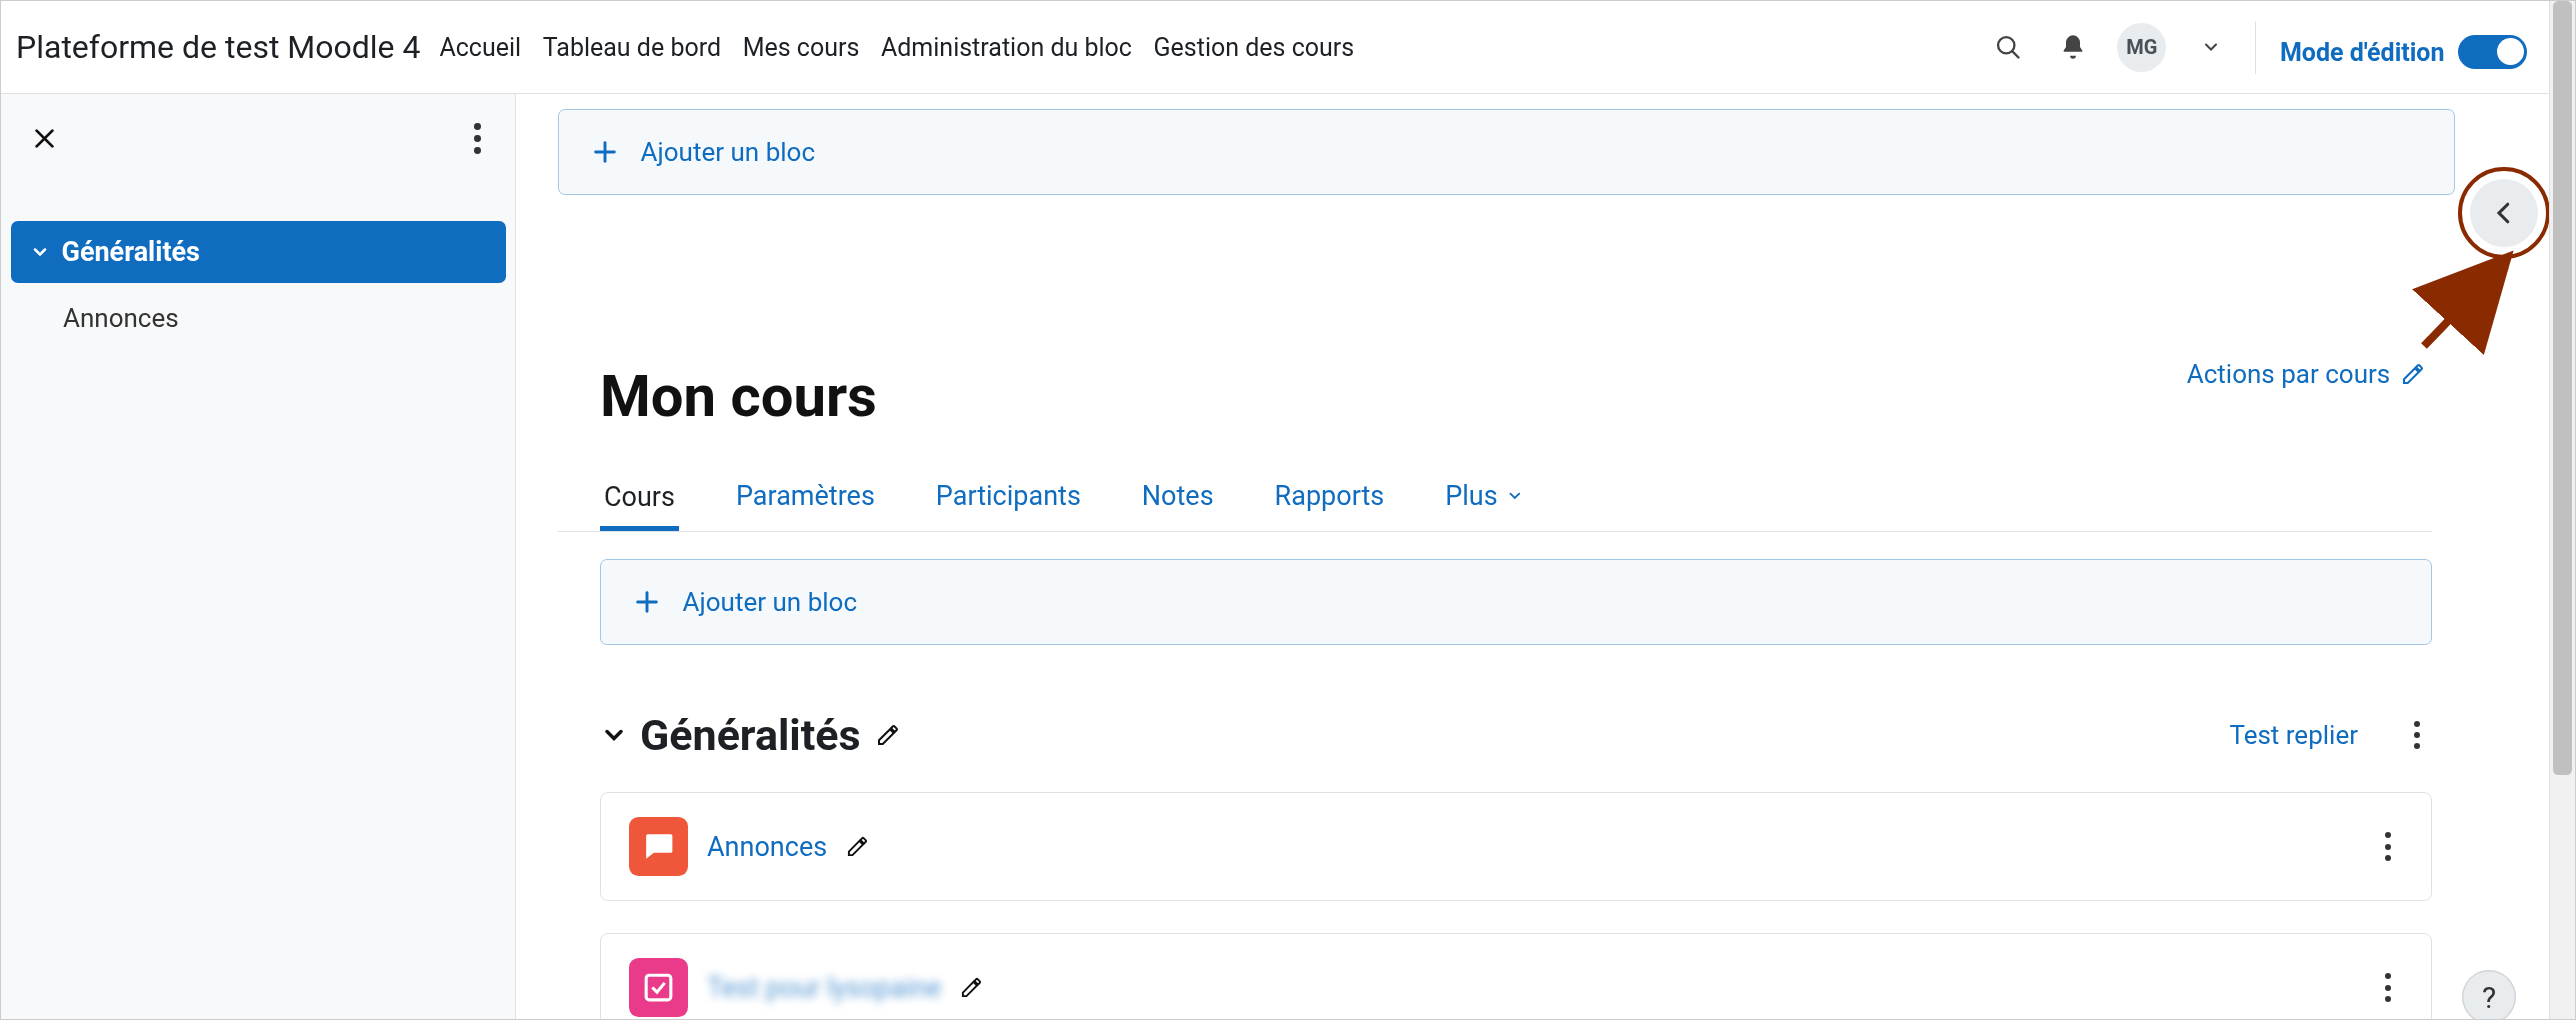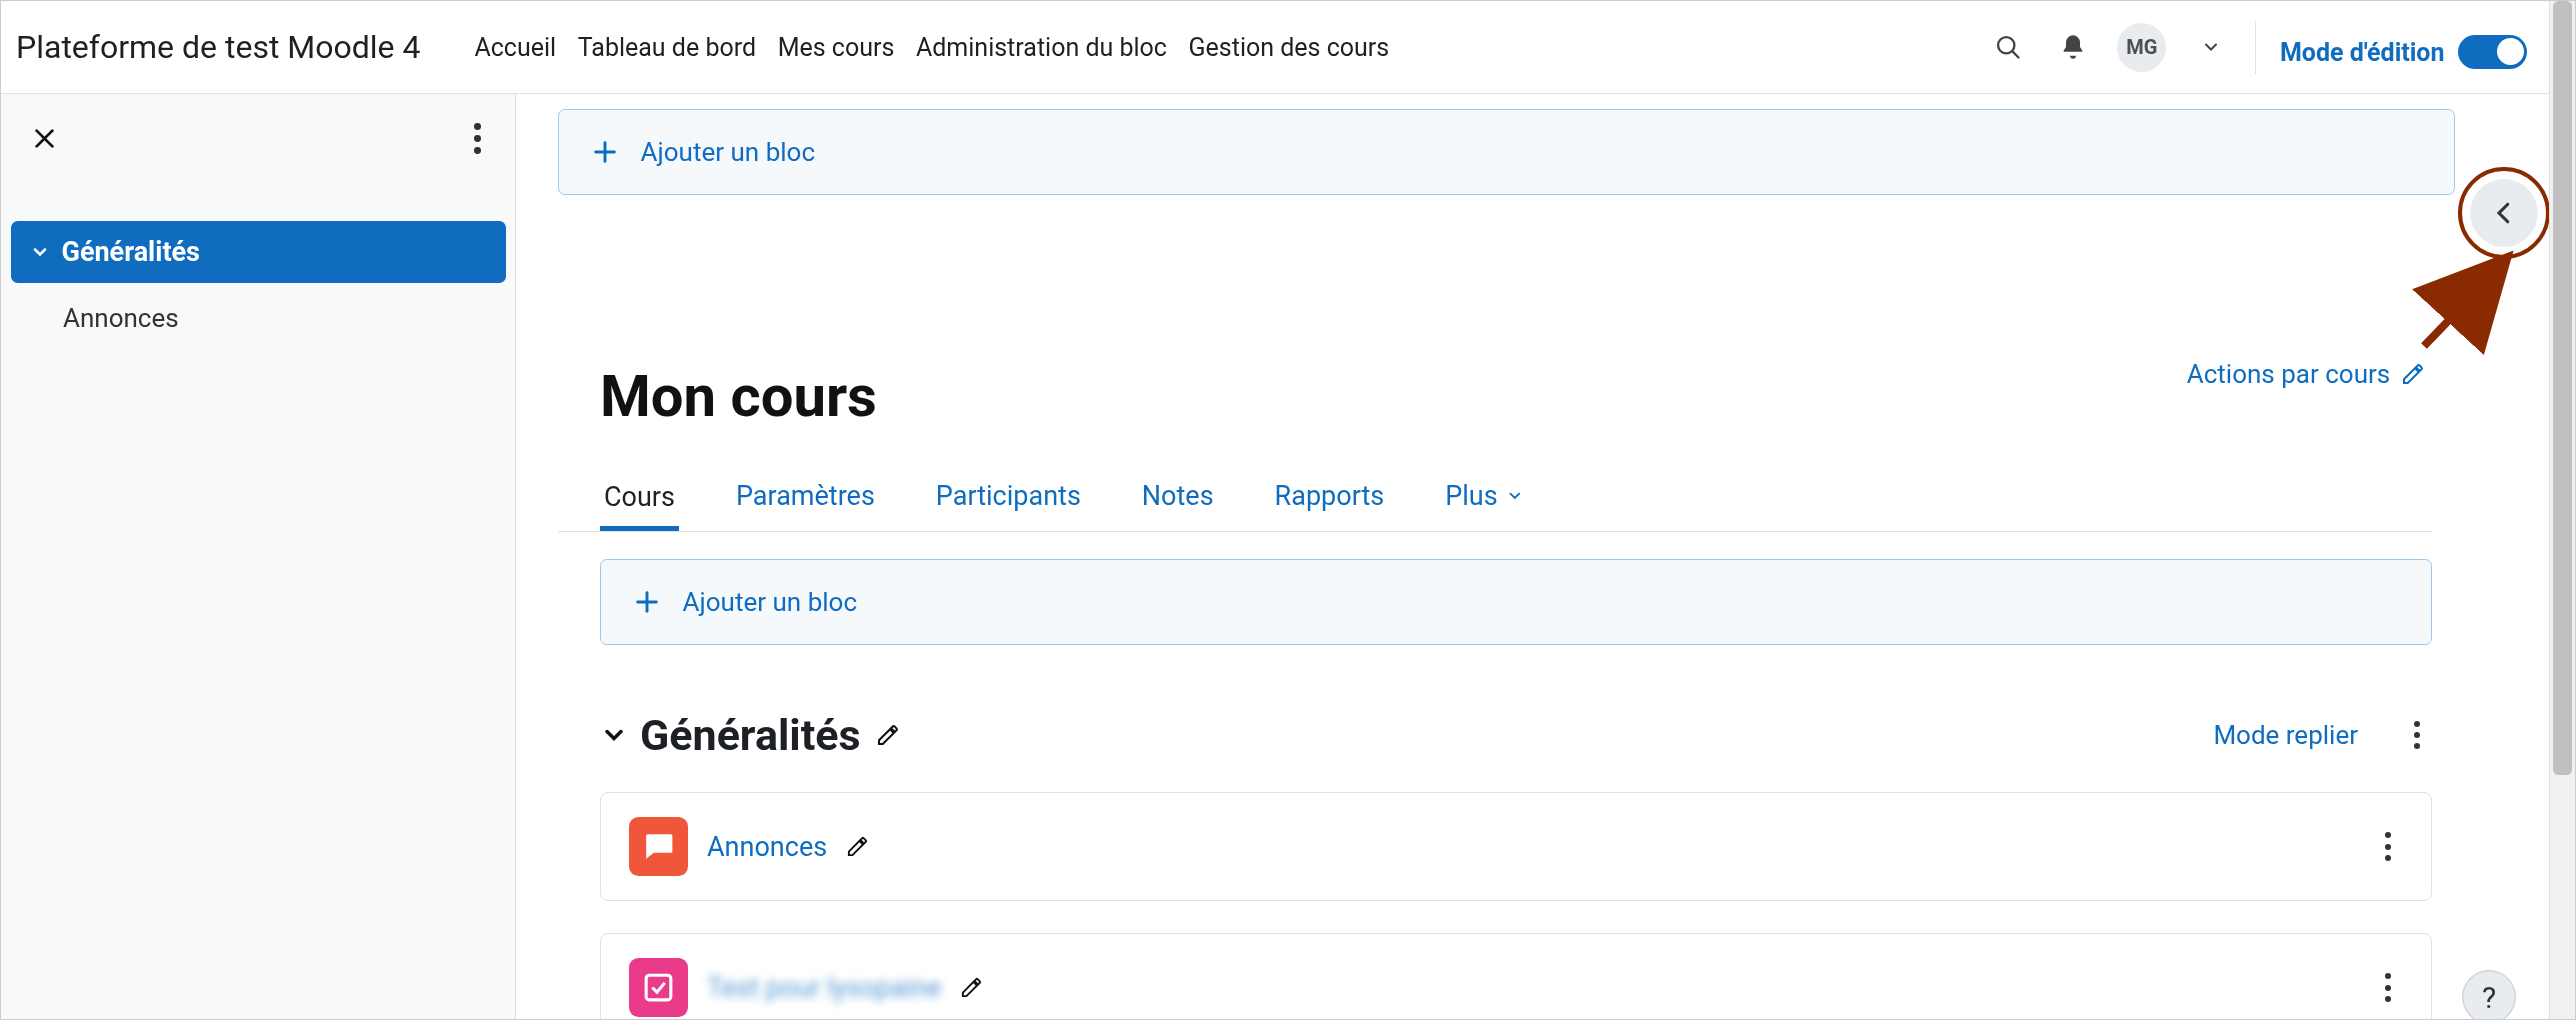--- a/index.html
+++ b/index.html
@@ -19,21 +19,21 @@
   html,body{margin:0;padding:0;background:#fff;color:var(--ink);}
   body{font-size:10px;}
   .frame{width:2576px;height:1020px;position:relative;overflow:hidden;display:flex;flex-direction:column;border:0.7px solid #ccc;}
   .viewport{position:relative;width:2550px;height:100%;display:flex;flex-direction:column;}
   .vscroll{position:absolute;top:0;right:0;bottom:0;width:26px;background:#f1f1f1;border-left:0.7px solid #e0e0e0;}
   .vscroll .thumb{position:absolute;left:2.7px;right:2.7px;top:0;height:76%;background:#c0c0c0;border-radius:5.4px;}
 
   
   .topbar{height:93px;border-bottom:0.7px solid var(--border);display:flex;align-items:center;padding:0 24px 0 15px;}
   .brand{font-size:32px;font-weight:400;color:var(--ink);margin-right:19px;white-space:nowrap;}
-  .navlinks{display:flex;gap:21.6px;align-items:center;flex:1;margin-left:35px;}
+  .navlinks{display:flex;gap:21.6px;align-items:center;flex:1;}
   .navlinks a{color:var(--ink);font-size:25px;text-decoration:none;cursor:pointer;}
   .topright{display:flex;align-items:center;gap:24px;font-weight:bold;}
   .iconbtn{width:41px;height:41px;display:flex;align-items:center;justify-content:center;cursor:pointer;color:#444;}
   .vsep{width:0.7px;height:53px;background:var(--border);}
   .avatar{width:49px;height:49px;border-radius:50%;background:#e9ecef;display:flex;align-items:center;justify-content:center;font-size:20px;color:#495057;cursor:pointer;}
   .editmode{display:flex;align-items:center;gap:13.5px;color:var(--link);font-size:25px;margin-top:10px;}
   .toggle{width:69px;height:34px;border-radius:17px;background:var(--link);position:relative;cursor:pointer;}
   .toggle::after{content:"";position:absolute;right:3.4px;top:3.4px;width:27px;height:27px;border-radius:50%;background:#fff;}
 
   
@@ -214,21 +214,21 @@
                 <div class="section-title">
                   <span>Généralités</span>
                   <span class="pencil">
                     <svg width="24" height="24" viewBox="0 0 24 24" fill="none" stroke="#111" stroke-width="2">
                         <path d="M3 17.25V21h3.75L17.8 9.94l-3.75-3.75L3 17.25zM20.7 7.04a1 1 0 0 0 0-1.41l-2.34-2.34a1 1 0 0 0-1.41 0L15 5.24l3.75 3.75 1.95-1.95z"></path>
                       </svg>
                   </span>
                 </div>
               </div>
               <div class="actions-right">
-                <span class="collapse">Mode replier</span>
+                <span class="collapse">Test replier</span>
                 <div class="kebab-v">
                     <div class="kebab-dots">
                       <span></span>
                       <span></span>
                       <span></span>
                     </div>
                   </div>
               </div>
             </div>
 

